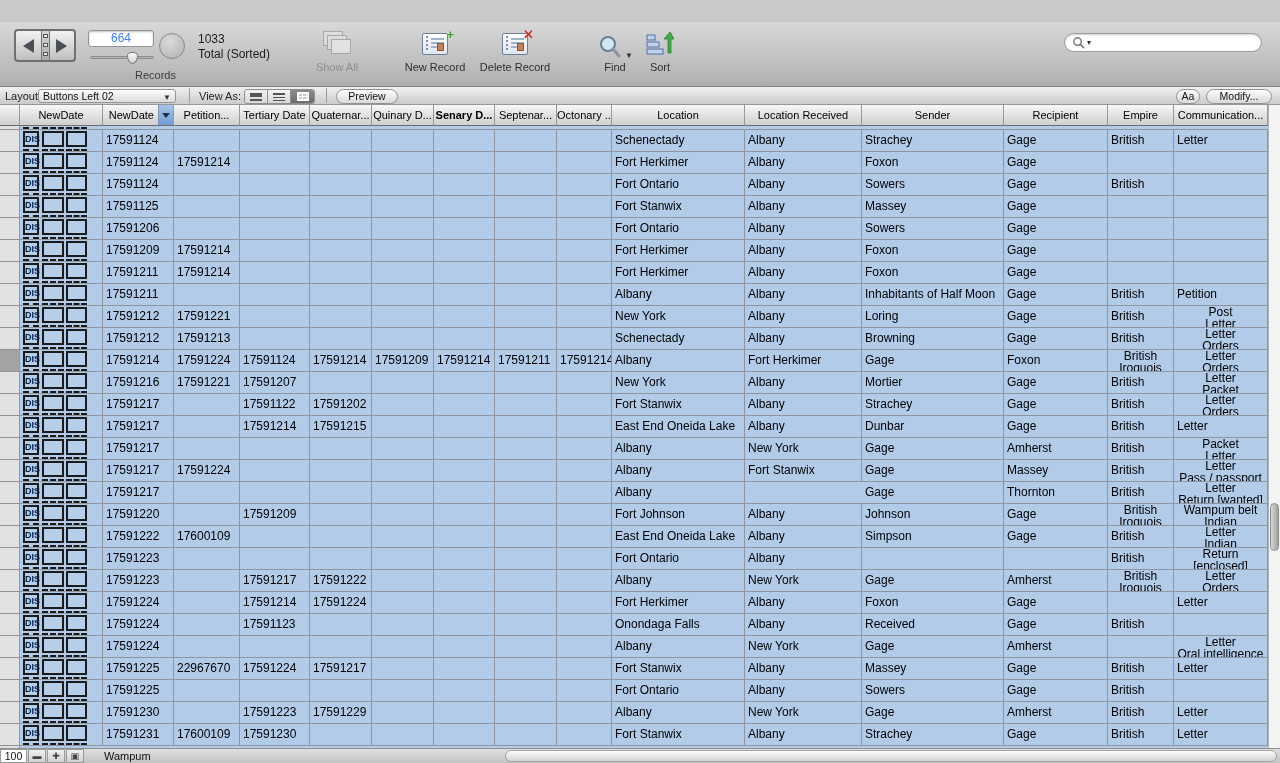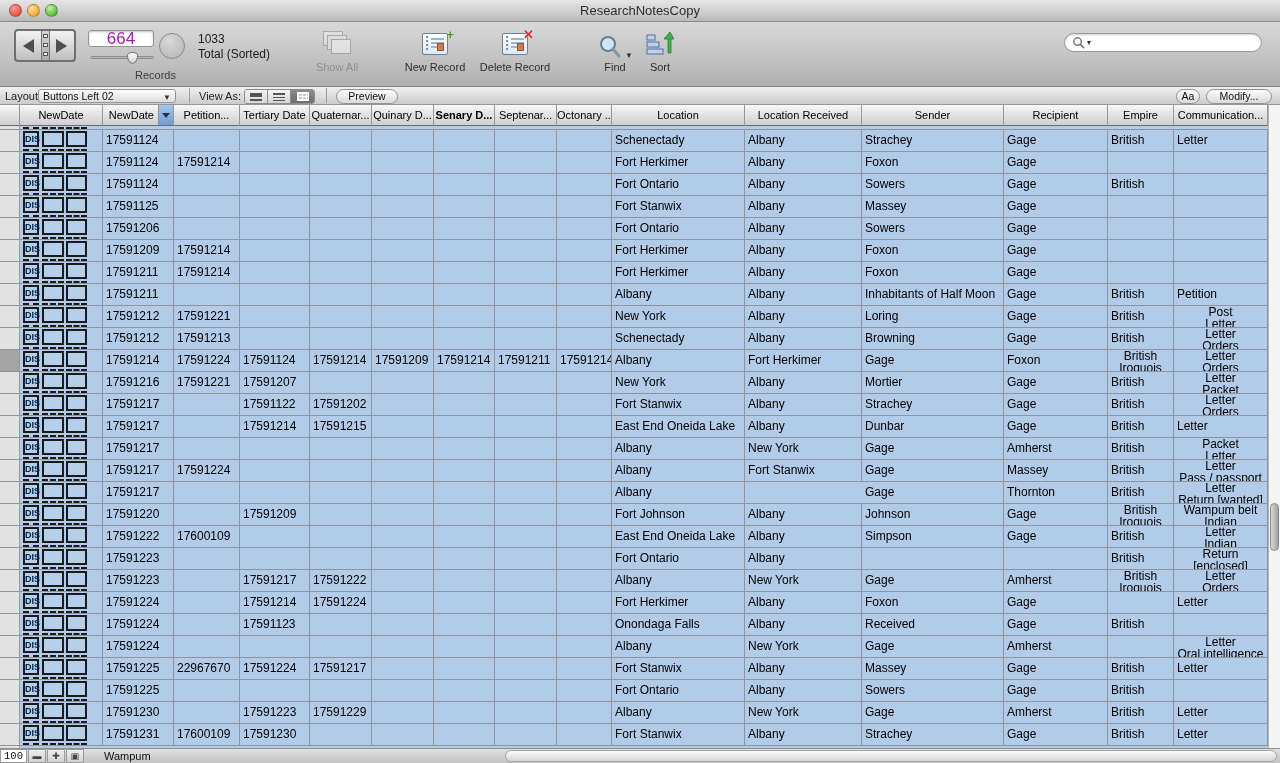--- a/index.html
+++ b/index.html
@@ -23,21 +23,21 @@
     border:2px solid #6f6f6f; border-radius:4px; background:linear-gradient(#f2f2f2,#bfbfbf);
     display:flex; align-items:center; }
   .bn-half { flex:1; display:flex; justify-content:center; align-items:center; height:100%; }
   .tri-l { width:0; height:0; border-top:7px solid transparent; border-bottom:7px solid transparent; border-right:11px solid #4a4f57; }
   .tri-r { width:0; height:0; border-top:7px solid transparent; border-bottom:7px solid transparent; border-left:11px solid #4a4f57; }
   .bn-spine { width:9px; height:100%; background:linear-gradient(#d5d5d5,#aaa);
     border-left:1px solid #777; border-right:1px solid #777; position:relative; }
   .bn-spine i { position:absolute; left:1px; width:5px; height:4px; background:#e8e8e8; border:1px solid #555; }
   .bn-spine i:nth-child(1){ top:3px; } .bn-spine i:nth-child(2){ top:12px; } .bn-spine i:nth-child(3){ top:21px; }
   .recfield { position:absolute; left:88px; top:8px; width:66px; height:17px; background:#fff;
-    border:1px solid #949494; border-radius:3px; font-size:17px; text-align:center; line-height:15px; color:#a21caf;
+    border:1px solid #949494; border-radius:3px; font-size:12px; text-align:center; line-height:15px; color:#3b82f6;
     box-shadow:inset 0 1px 2px rgba(0,0,0,.25); }
   .slidertrack { position:absolute; left:90px; top:34px; width:64px; height:3px;
     background:linear-gradient(#9a9a9a,#cdcdcd); border:1px solid #8d8d8d; border-radius:2px; }
   .sliderthumb { position:absolute; left:36px; top:-5px; width:11px; height:12px;
     background:linear-gradient(#fdfdfd,#d2d2d2); border:1px solid #7f7f7f;
     border-radius:45% 45% 50% 50% / 30% 30% 70% 70%; }
   .grouplabel { position:absolute; font-size:11px; color:#3c3c3c; text-align:center; }
   .records-label { left:108px; top:47px; width:95px; }
   .pie { position:absolute; left:159px; top:11px; width:26px; height:26px; border-radius:50%;
     border:1px solid #8a8a8a; background:radial-gradient(circle at 40% 30%, #d9d9d9,#b3b3b3); }
@@ -128,38 +128,32 @@
   
   .vscroll { position:absolute; top:105px; right:0; width:12px; height:643px;
     background:#f4f4f4; border-left:1px solid #b3b3b3; }
   .vthumb { position:absolute; left:1px; width:9px; top:398px; height:48px; border-radius:5px;
     background:linear-gradient(90deg,#d8d8d8,#a2a2a2); border:1px solid #8c8c8c; }
 
   
   .statusbar { position:absolute; left:0; bottom:0; width:1280px; height:15px;
     background:linear-gradient(#e0e0e0,#c3c3c3); border-top:1px solid #8f8f8f; font-size:10.5px; }
   .zoombox { position:absolute; left:0; top:0; width:27px; height:14px; background:#fff;
-    border:1px solid #9a9a9a; text-align:center; line-height:13px; color:#111;font-family:Liberation Mono, monospace; }
+    border:1px solid #9a9a9a; text-align:center; line-height:13px; color:#111; }
   .sb-btn { position:absolute; top:0; width:18px; height:14px; background:linear-gradient(#efefef,#d2d2d2);
     border:1px solid #9a9a9a; display:flex; justify-content:center; align-items:center; color:#444; font-size:9px; }
   .modepop { position:absolute; left:104px; top:1px; color:#111; font-size:11px; }
   .hthumb { position:absolute; left:505px; right:3px; top:1px; height:12px; border-radius:6px;
     background:linear-gradient(#fbfbfb,#d5d5d5); border:1px solid #a3a3a3; }
 </style>
 </head>
 <body>
 
 <div class="window">
 
-  <div class="titlebar">
-    <div class="tl red"></div>
-    <div class="tl yel"></div>
-    <div class="tl grn"></div>
-    <div class="wtitle">ResearchNotesCopy</div>
-  </div>
 
   <div class="toolbar">
     <div class="booknav">
       <div class="bn-half">
           <div class="tri-l"></div>
         </div>
       <div class="bn-spine">
           <i></i>
           <i></i>
           <i></i>

